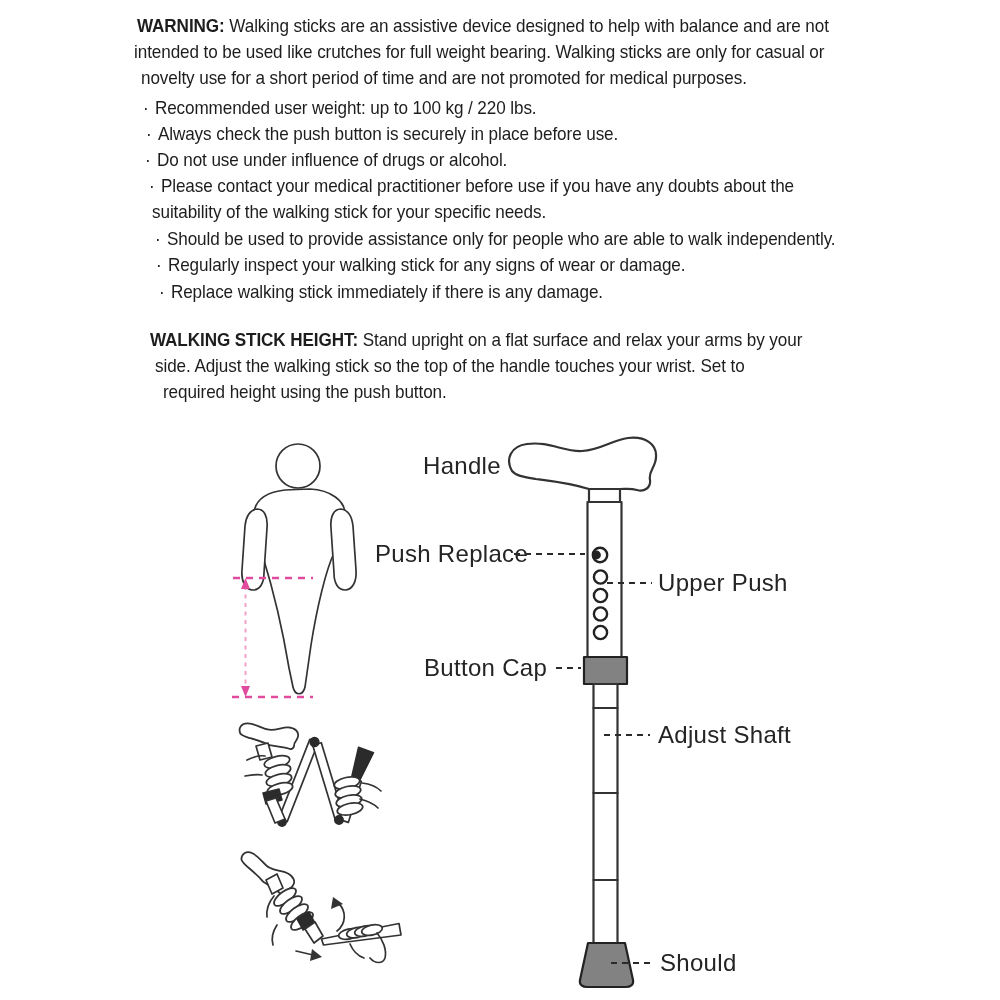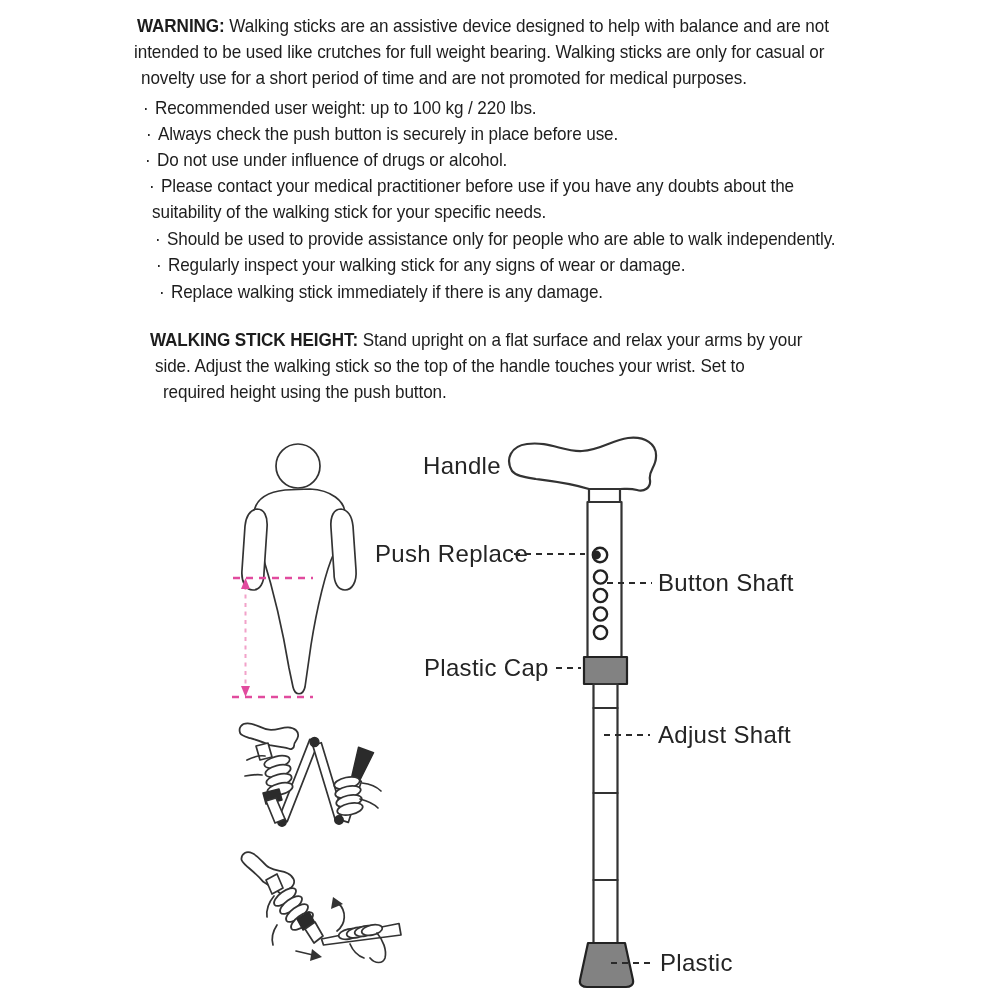--- a/index.html
+++ b/index.html
@@ -54,24 +54,24 @@
 <div class="textline" style="left:155px;top:228px"><span class="dot">·</span><span>Should be used to provide assistance only for people who are able to walk independently.</span></div>
 <div class="textline" style="left:156px;top:254px"><span class="dot">·</span><span>Regularly inspect your walking stick for any signs of wear or damage.</span></div>
 <div class="textline" style="left:159px;top:281px"><span class="dot">·</span><span>Replace walking stick immediately if there is any damage.</span></div>
 
 <div class="textline" style="left:150px;top:329px"><b>WALKING STICK HEIGHT:</b>&nbsp;<span>Stand upright on a flat surface and relax your arms by your</span></div>
 <div class="textline" style="left:155px;top:355px">side. Adjust the walking stick so the top of the handle touches your wrist. Set to</div>
 <div class="textline" style="left:163px;top:381px">required height using the push button.</div>
 
 <div class="dlabel" style="left:423px;top:452px">Handle</div>
 <div class="dlabel" style="left:375px;top:540px">Push Replace</div>
-<div class="dlabel" style="left:658px;top:569px">Button Shaft</div>
-<div class="dlabel" style="left:424px;top:654px">Plastic Cap</div>
+<div class="dlabel" style="left:658px;top:569px">Upper Push</div>
+<div class="dlabel" style="left:424px;top:654px">Button Cap</div>
 <div class="dlabel" style="left:658px;top:721px">Adjust Shaft</div>
-<div class="dlabel" style="left:660px;top:949px">Plastic</div>
+<div class="dlabel" style="left:660px;top:949px">Should</div>
 
 <svg class="art" width="1000" height="1000" viewBox="0 0 1000 1000" aria-hidden="true">
   <defs>
     <path id="handleShape" d="M 512,471 C 505,459 511,446 527,444 C 549,441 564,452 582,451 C 601,450 612,440 628,438 C 645,436 657,444 656,457 C 656,467 648,471 650,480 C 651,488 644,492 637,490 C 630,488 626,489 620,489 L 589,489 C 570,483 552,481 536,479 C 524,477 516,476 512,471 Z"></path>
   </defs>
 
   <g>
     <circle class="shape" cx="298" cy="466" r="22"></circle>
     <path class="shape" d="M 285,490 C 268,492 256,499 254,512 C 252,525 258,541 263,557 C 272,586 282,626 289,668 L 293,687 C 295,696 303,696 305,687 L 311,645 C 317,607 326,570 334,553 C 340,539 345,526 345,514 C 345,501 331,490 310,489 Z"></path>
     <path class="shape" d="M 257,509 C 250,510 246,517 245,526 L 242,570 C 241,582 246,590 253,590 C 260,590 264,583 264,573 L 267,528 C 268,516 264,509 257,509 Z"></path>

